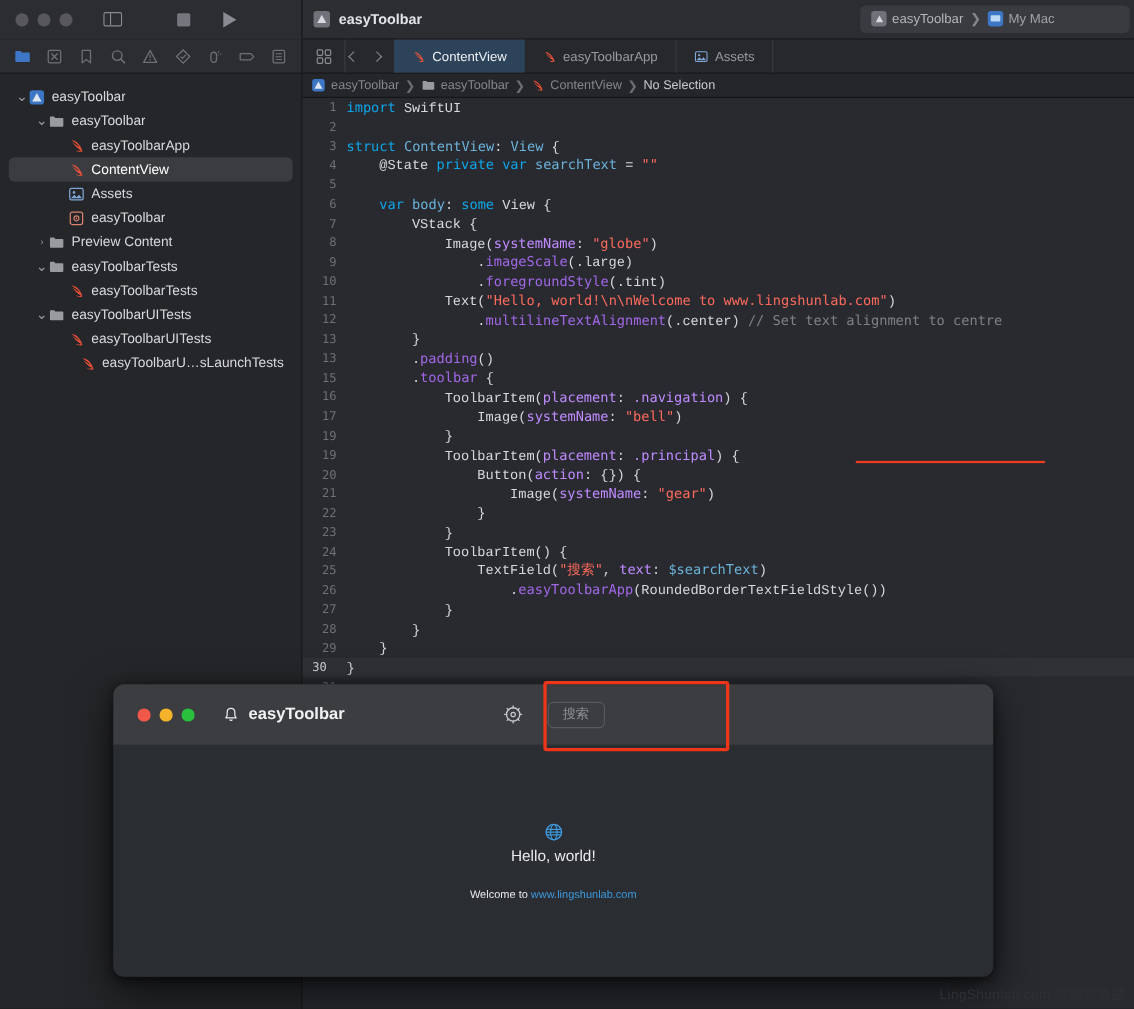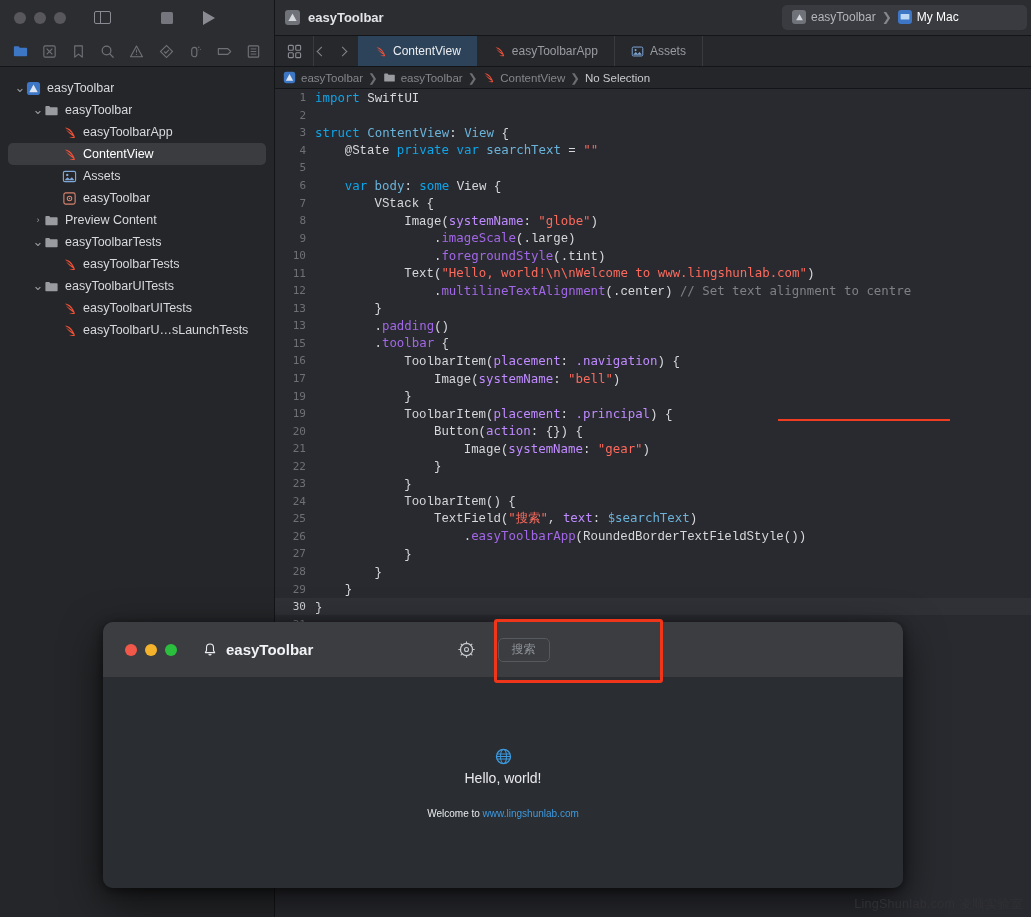--- a/index.html
+++ b/index.html
@@ -65,21 +65,21 @@
     display: flex; align-items: center; padding: 0 10px; gap: 5px;
   }
   .scheme .sch-ic {
     width: 14px; height: 14px; border-radius: 3px; background: #6f7278;
     display: flex; align-items: center; justify-content: center;
     font-size: 9px; color: #d0d2d6;
   }
   .scheme .sch-mac { background: #3d76c4; }
   .scheme .sch-txt { color: #b3b5bb; font-size: 12px; }
   .scheme .sch-sep { color: #86878d; font-size: 12px; margin: 0 1px; }
-  .scheme .sch-txt.act { color: #ffffff; }
+  .scheme .sch-txt.act { color: #a3a3a3; }
 
   
   .navbar-ico {
     position: absolute; top: 36px; left: 0;
     width: 275px; height: 31px;
     background: #2c2d31;
     border-bottom: 1px solid #141518;
     border-right: 1px solid #141518;
     display: flex; align-items: center; justify-content: space-around;
     padding: 0 6px;
@@ -153,21 +153,21 @@
     font-family: "DejaVu Sans Mono", monospace;
     font-size: 12.4px;
   }
   .cline { display: flex; height: 17.55px; align-items: center; position: relative; }
   .cline.cur { background: #303137; }
   .gut {
     width: 40px; flex: none; text-align: right; padding-right: 9px;
     color: #6f7076; font-size: 11px;
     font-family: "DejaVu Sans Mono", monospace;
   }
-  .cline.cur .gut { color: #d0d1d6; }
+  .cline.cur .gut { color: #d0d1d6; text-align: center; }
   .code { white-space: pre; color: #d7d8dc; }
   .kw  { color: #0ea5e9; font-weight: normal; }
   .typ { color: #6bb2d9; }
   .str { color: #fc6a5d; }
   .mth { color: #a167e6; }
   .prm { color: #bf8bff; }
   .var { color: #6bb2d9; }
   .cmt { color: #7e8086; }
   .pln { color: #d7d8dc; font-family: Liberation Mono, monospace; }
   .underline-annot {
@@ -432,21 +432,21 @@
         </div>
         <div class="trow" style="padding-left: 42px;">
           <span class="tw none">&nbsp;</span>
           <span class="tico" style="width: 15px; height: 15px; display: inline-flex; align-items: center; justify-content: center;">
             <svg width="15" height="15" viewBox="0 0 16 16">
               <path d="M3 3c3.2 1.4 6.3 4.1 8.2 6.6C9.4 8.8 6.3 6.6 4 4.6c2 2.8 5 6 8.6 7.8-1.2.6-3.3.8-5.2.1 1.9 1.4 4.6 1.8 6.4 1-.5-2.6-2.6-6.3-5.2-8.6C6.9 3.3 4.8 2.9 3 3z" fill="#f05138"></path>
             </svg>
           </span>
           <span class="tlabel">easyToolbarUITests</span>
         </div>
-        <div class="trow" style="padding-left: 42px;">
+        <div class="trow" style="padding-left: 42px; justify-content: flex-end;">
           <span class="tw none">&nbsp;</span>
           <span class="tico" style="width: 15px; height: 15px; display: inline-flex; align-items: center; justify-content: center;">
             <svg width="15" height="15" viewBox="0 0 16 16">
               <path d="M3 3c3.2 1.4 6.3 4.1 8.2 6.6C9.4 8.8 6.3 6.6 4 4.6c2 2.8 5 6 8.6 7.8-1.2.6-3.3.8-5.2.1 1.9 1.4 4.6 1.8 6.4 1-.5-2.6-2.6-6.3-5.2-8.6C6.9 3.3 4.8 2.9 3 3z" fill="#f05138"></path>
             </svg>
           </span>
           <span class="tlabel">easyToolbarU…sLaunchTests</span>
         </div>
       </div>
   </div>

